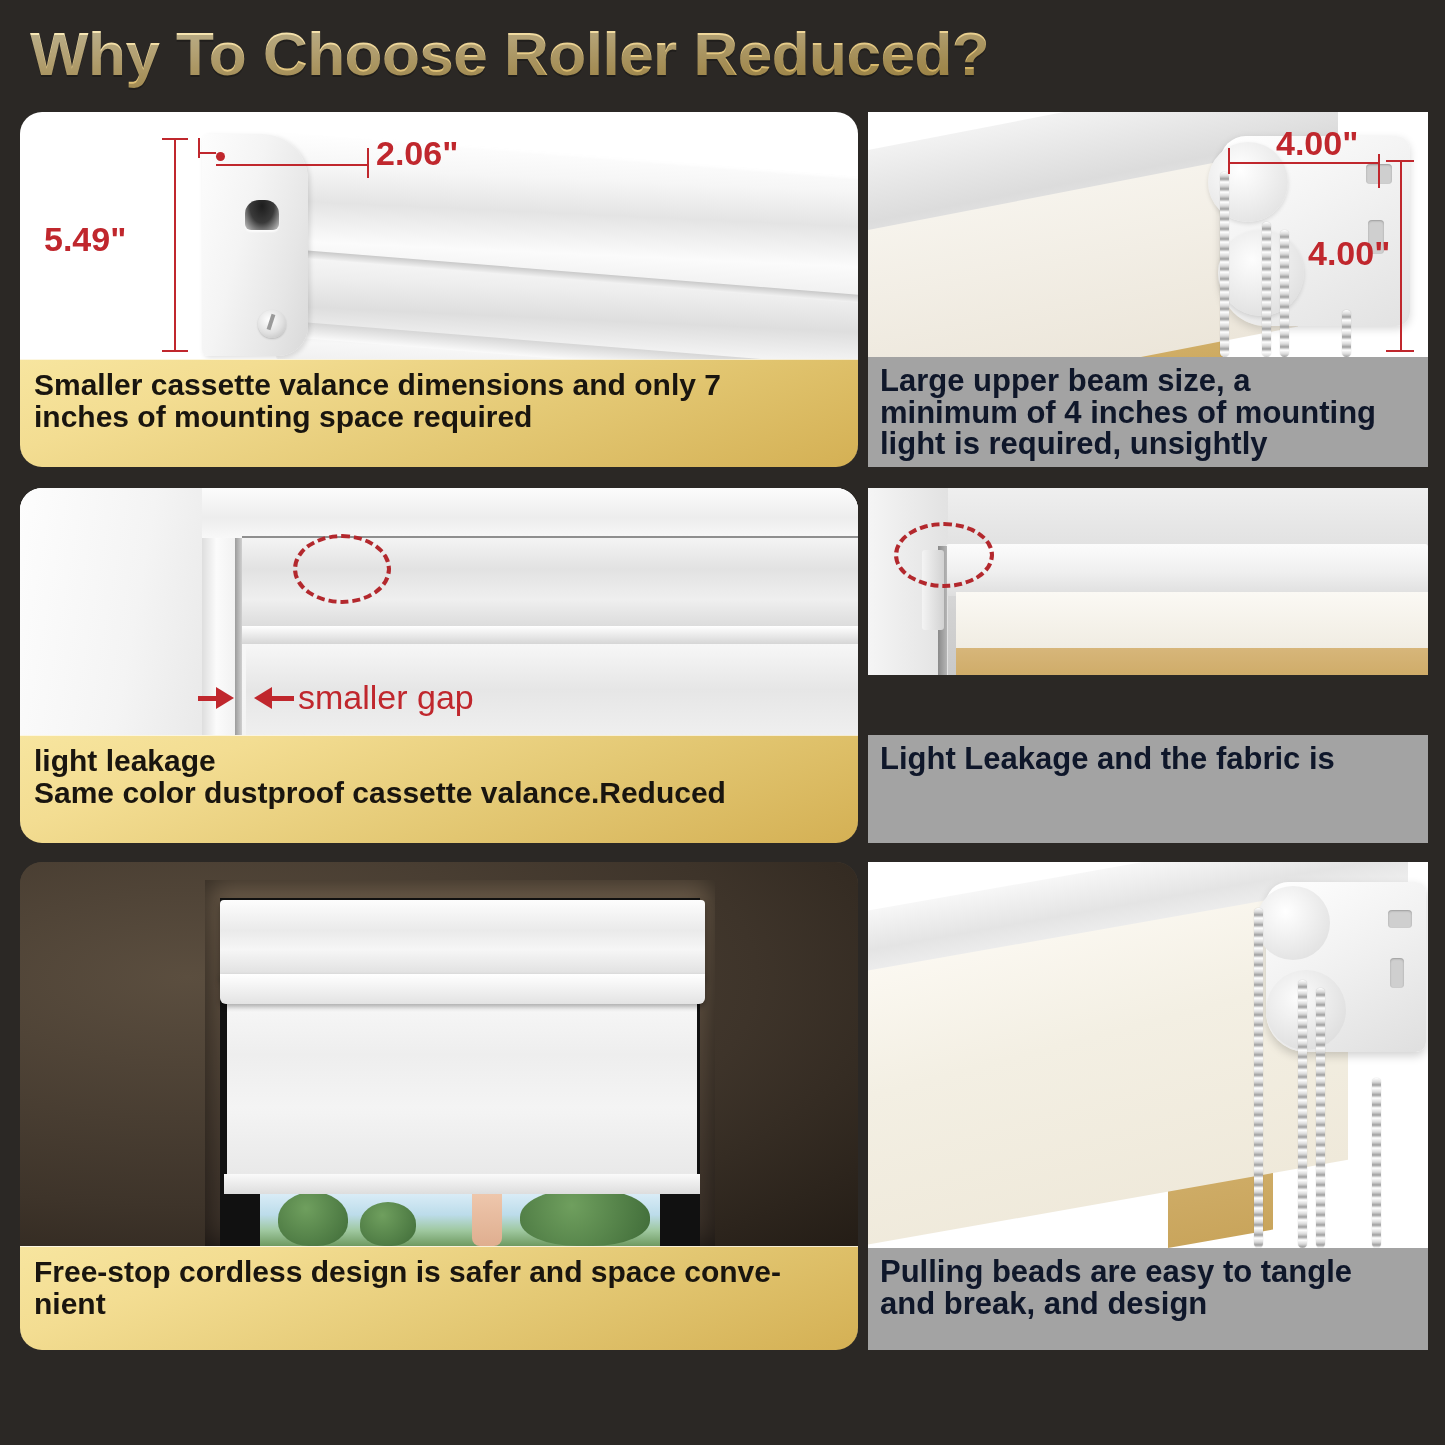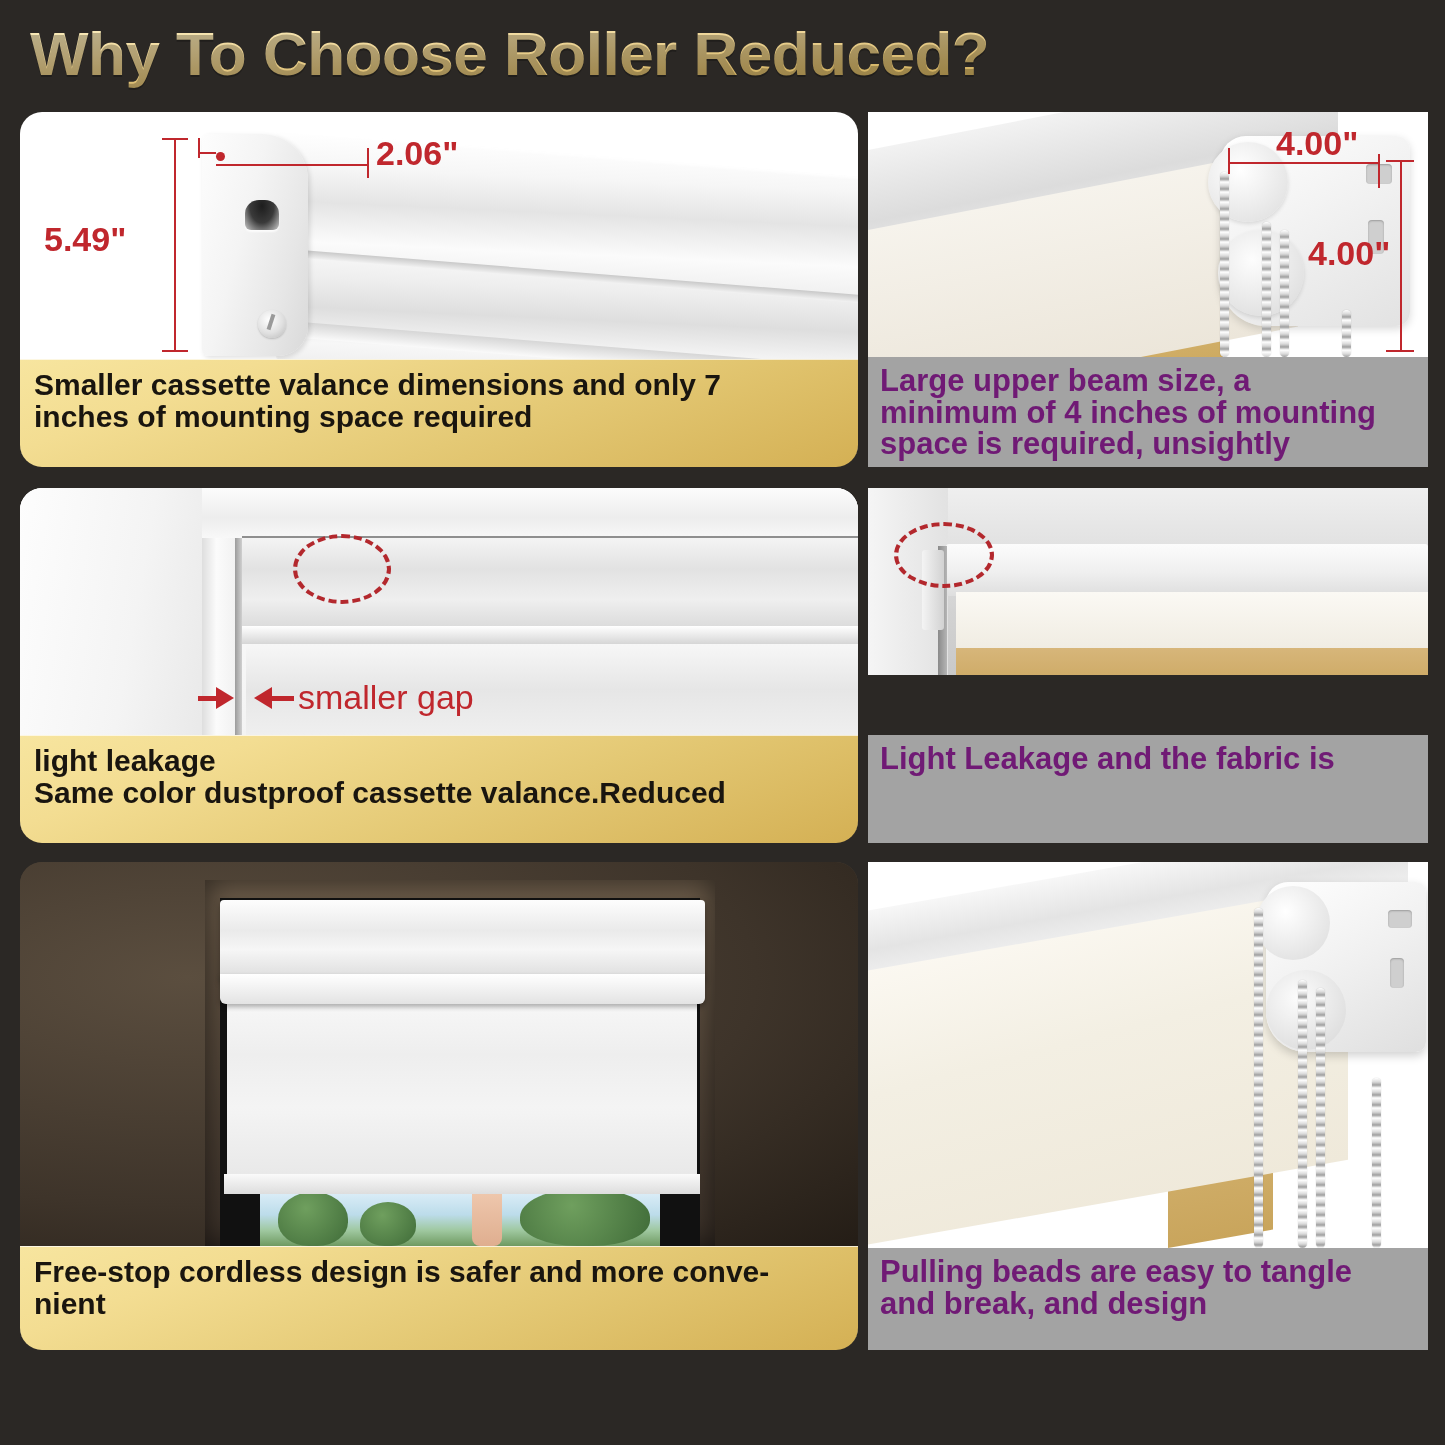--- a/index.html
+++ b/index.html
@@ -44,21 +44,21 @@
     padding: 10px 14px 14px 14px;
     line-height: 1.06;
   }
   .cap.gold {
     background: linear-gradient(160deg,#f7e59f 0%, #f3dd92 22%, #e4c975 58%, #d4b054 100%);
     color: #19150f; font-weight: bold; font-size: 30px;
     border-radius: 0 0 22px 22px;
     box-shadow: inset 0 1px 0 rgba(255,255,255,.7);
   }
   .cap.gray {
-    background: #a3a3a3; color: #701a75; font-weight: bold; font-size: 31px;
+    background: #a3a3a3; color: #0f172a; font-weight: bold; font-size: 31px;
     padding: 8px 12px 10px 12px; line-height: 1.02;
   }
   .cap span { display: block; }
 
   .r1 .cap.gold { height: 108px; }
   .r2 .cap.gold { height: 108px; }
   .r3 .cap.gold { height: 104px; }
   .r1 .cap.gray { height: 110px; }
   .r2 .cap.gray { height: 108px; }
   .r3 .cap.gray { height: 102px; }
@@ -389,21 +389,21 @@
 
         <div class="dimline dimv" style="left:532px; top:48px; height:192px;"></div>
         <div class="dimline dimh" style="left:518px; top:48px; width:28px;"></div>
         <div class="dimline dimh" style="left:518px; top:238px; width:28px;"></div>
         <div class="dimtxt" style="left:440px; top:122px;">4.00"</div>
       </div>
       <div class="cap gray">
         <div>
           <span>Large upper beam size, a</span>
           <span>minimum of 4 inches of mounting</span>
-          <span>space is required, unsightly</span>
+          <span>light is required, unsightly</span>
         </div>
       </div>
     </div>
 
     <div class="panel left r2">
       <div class="photo p3-photo">
         <div class="win-frame-out"></div>
         <div class="win-jamb"></div>
         <div class="win-casing"></div>
         <div class="win-head"></div>
@@ -464,21 +464,21 @@
         <div class="p5-tree" style="left:500px; top:326px; width:130px; height:58px;"></div>
         <div class="p5-hand"></div>
         <div class="p5-pull"></div>
         <div class="p5-shade"></div>
         <div class="p5-shade-bottom"></div>
         <div class="p5-valance"></div>
         <div class="p5-valance-lip"></div>
       </div>
       <div class="cap gold">
         <div>
-          <span>Free-stop cordless design is safer and more conve-</span>
+          <span>Free-stop cordless design is safer and space conve-</span>
           <span>nient</span>
         </div>
       </div>
     </div>
 
     <div class="panel right r3">
       <div class="photo p6-photo">
         <div class="p6-roll-top"></div>
         <div class="p6-tan"></div>
         <div class="p6-fabric"></div>

